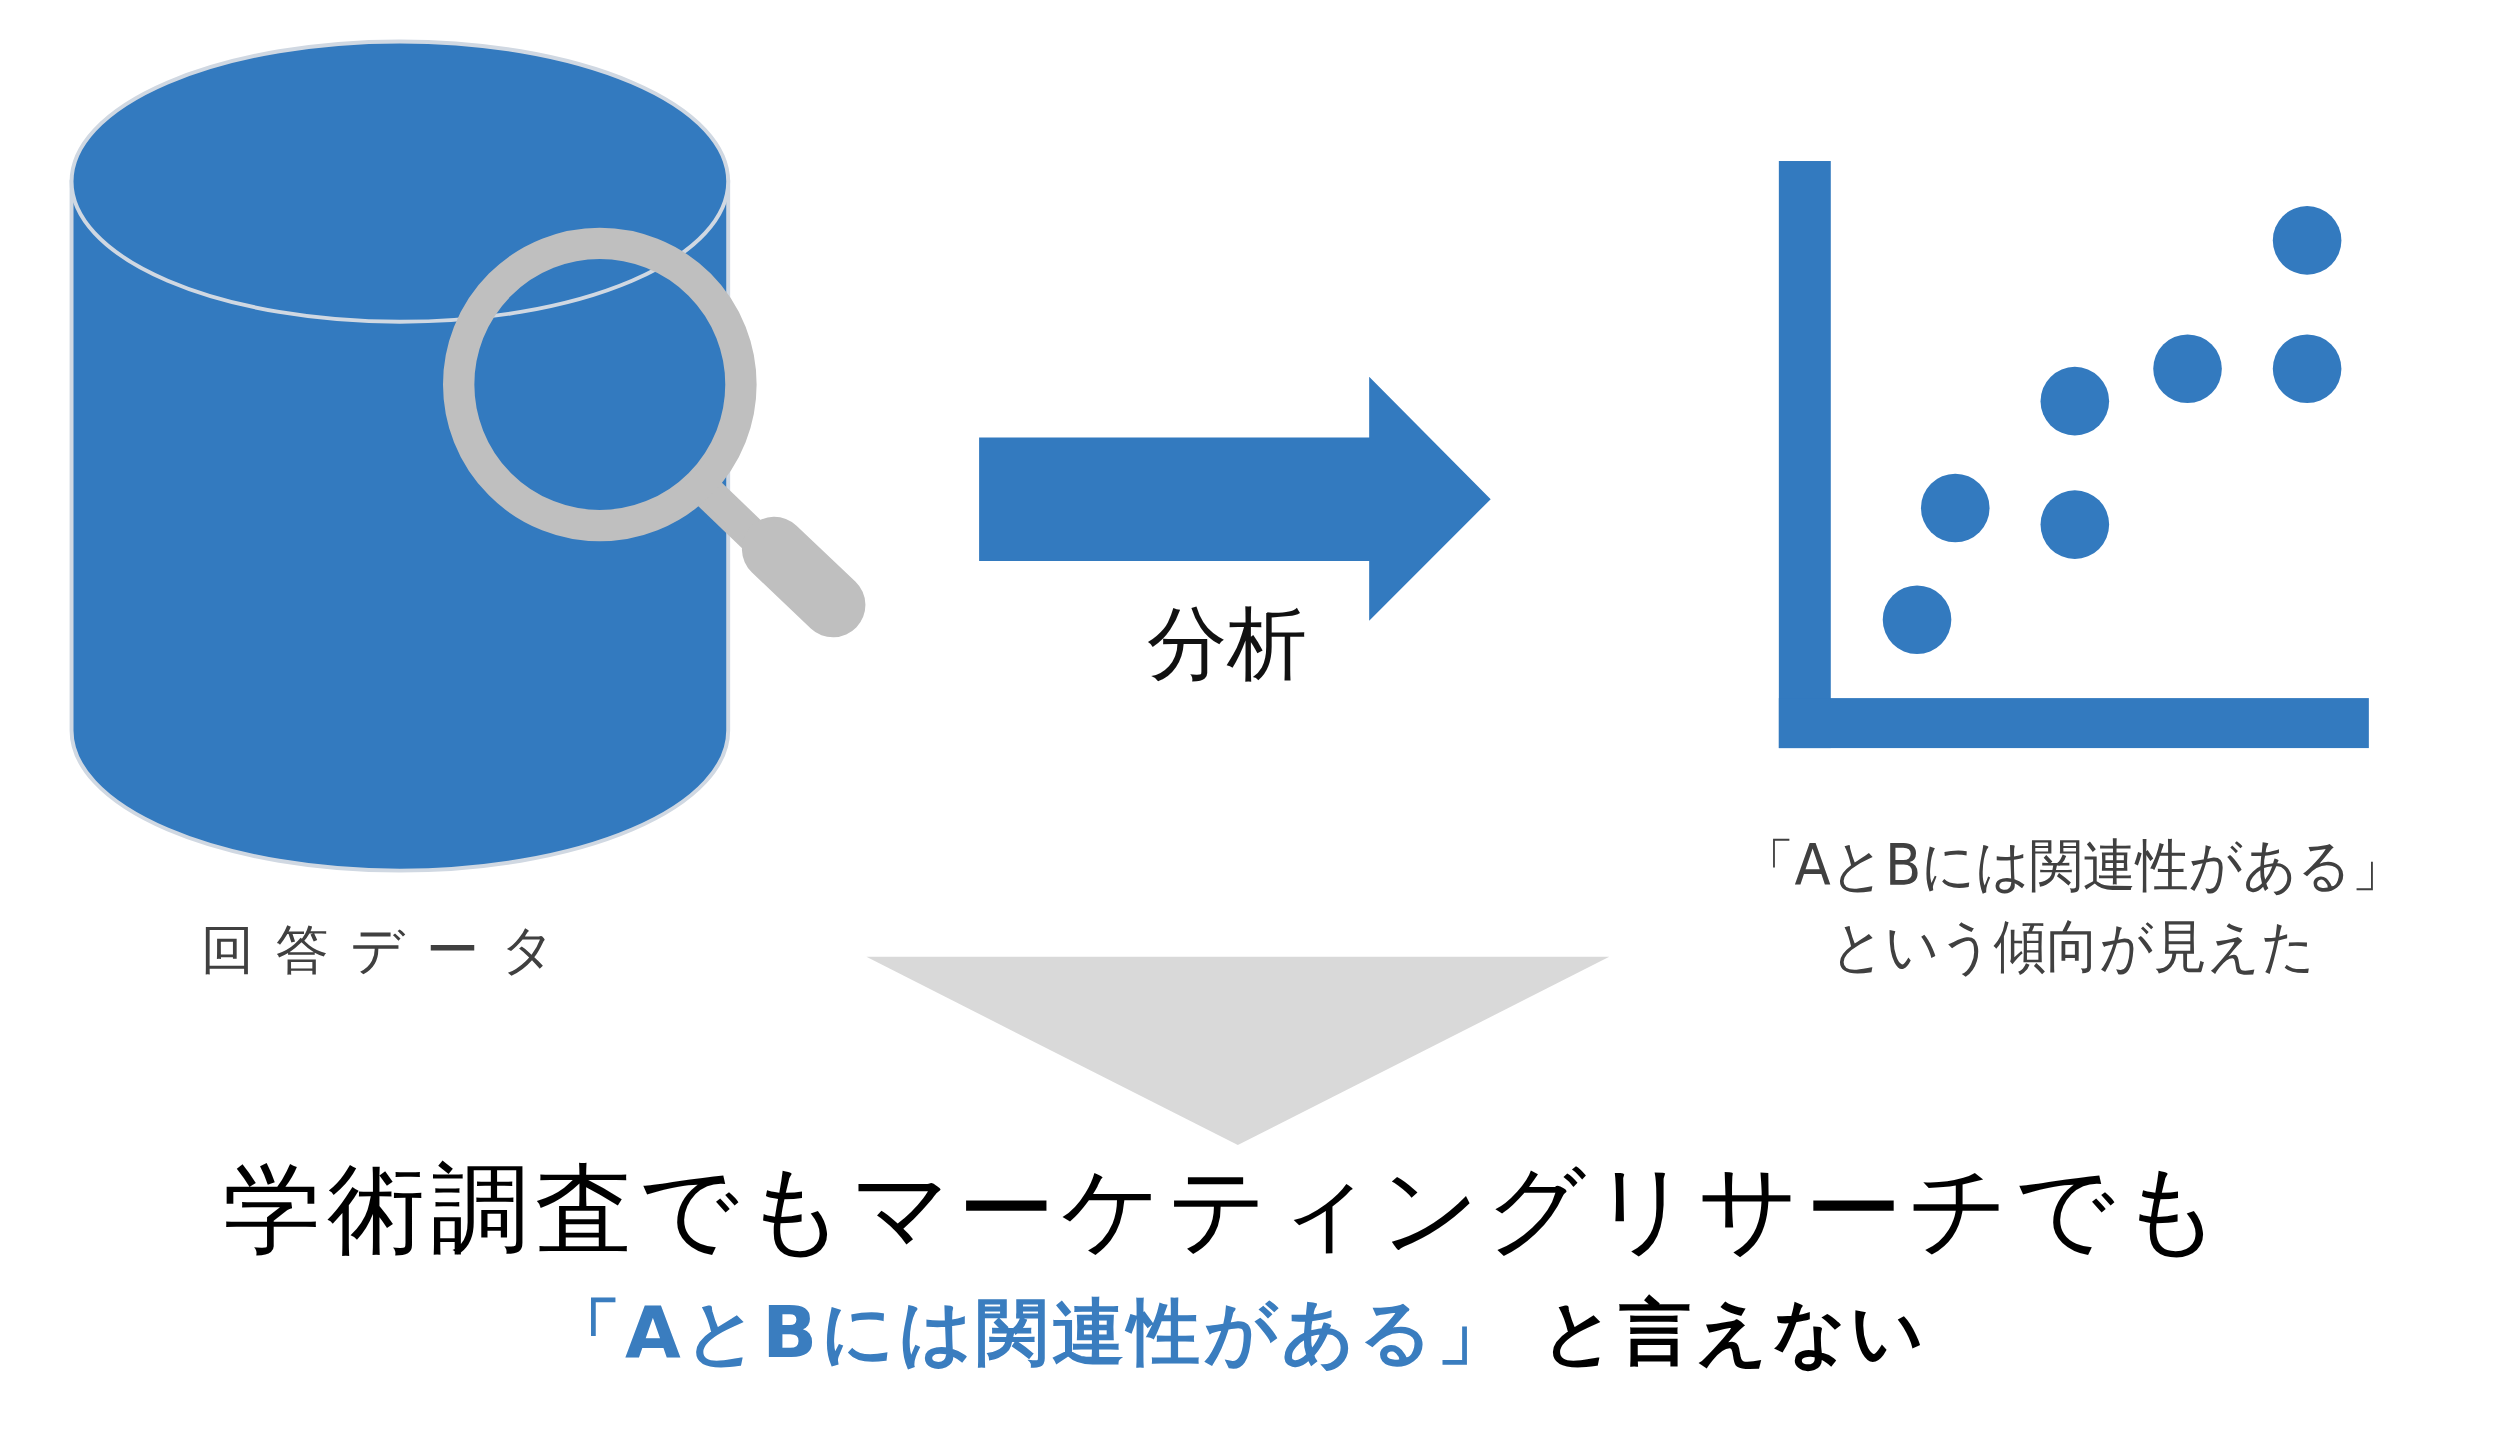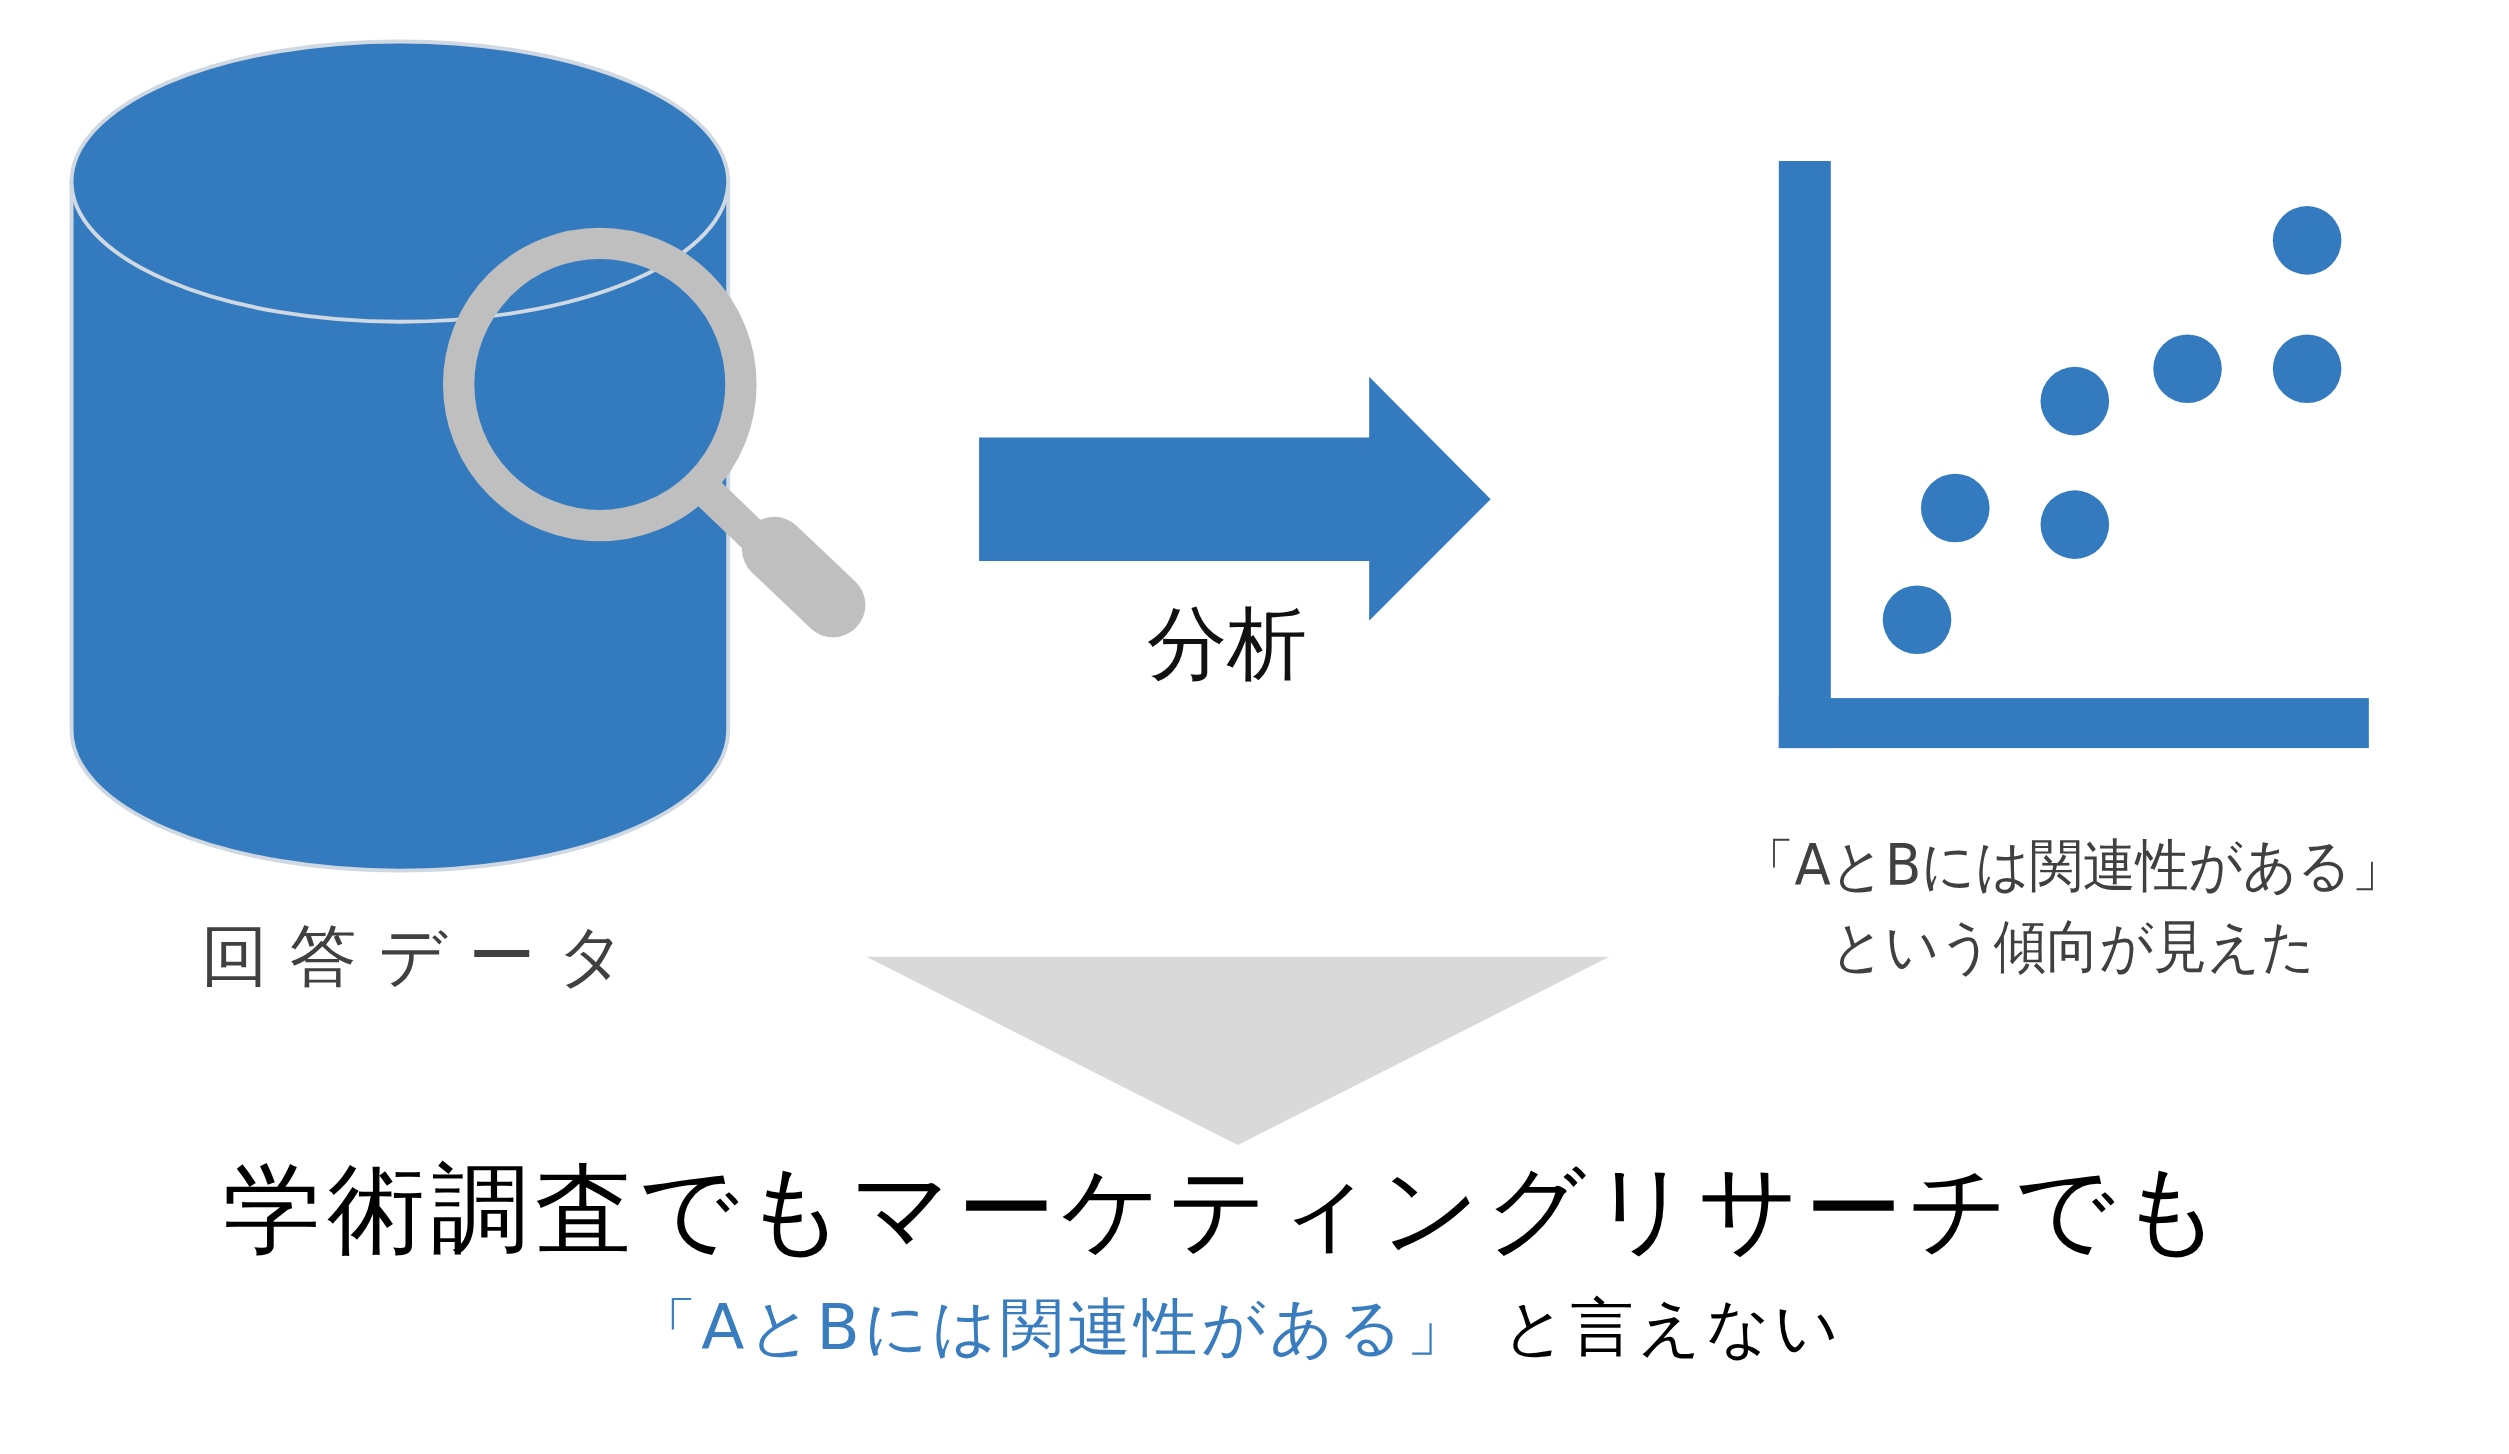--- a/index.html
+++ b/index.html
@@ -1,41 +1,41 @@
 <!DOCTYPE html>
 <html><head>
   <meta charset="utf-8">
   <style>
     html, body { margin: 0; padding: 0; background: #ffffff; }
     body { width: 2509px; height: 1455px; position: relative; overflow: hidden; }
     .canvas { position: absolute; left: 0; top: 0; width: 2509px; height: 1455px; }
     .txt { position: absolute; white-space: nowrap; font-family: "DejaVu Sans", "Liberation Sans", sans-serif; line-height: 1; }
     .label-data {
       left: 201px; top: 923px; width: 392px;
-      font-size: 67px; color: #404040; letter-spacing: 21.6px;
+      font-size: 53px; color: #404040; letter-spacing: 21.6px;
     }
     .label-analysis {
       left: 1147px; top: 604px; width: 186px; 
       font-size: 80px; color: #111111;
     }
     .finding {
       left: 1666px; top: 825px; width: 814px; text-align: center;
       font-size: 57px; color: #404040; line-height: 81px;
       transform: scaleX(0.93); transform-origin: center top;
     }
     .finding span { display: block; }
     .conclusion-1 {
       left: 0; top: 1160px; width: 2509px; text-align: center;
       font-size: 98px; color: #000000; letter-spacing: 5.9px;
       padding-right: 59px; box-sizing: border-box;
     }
     .conclusion-2 {
       left: 0; top: 1296px; width: 2509px; text-align: center;
-      font-size: 63px; letter-spacing: 3.9px;
-      padding-right: 32px; box-sizing: border-box;
+      font-size: 72px; letter-spacing: 3.9px;
+      padding-right: 32px; box-sizing: border-box; font-weight: bold;
     }
     .conclusion-2 .hl { color: #3a7dbf; }
     .conclusion-2 .rest { color: #000000; margin-left: 29px; }
   </style>
 </head>
 <body>
 
 <svg class="canvas" viewBox="0 0 2560 1484" xmlns="http://www.w3.org/2000/svg">
 
   <g>

